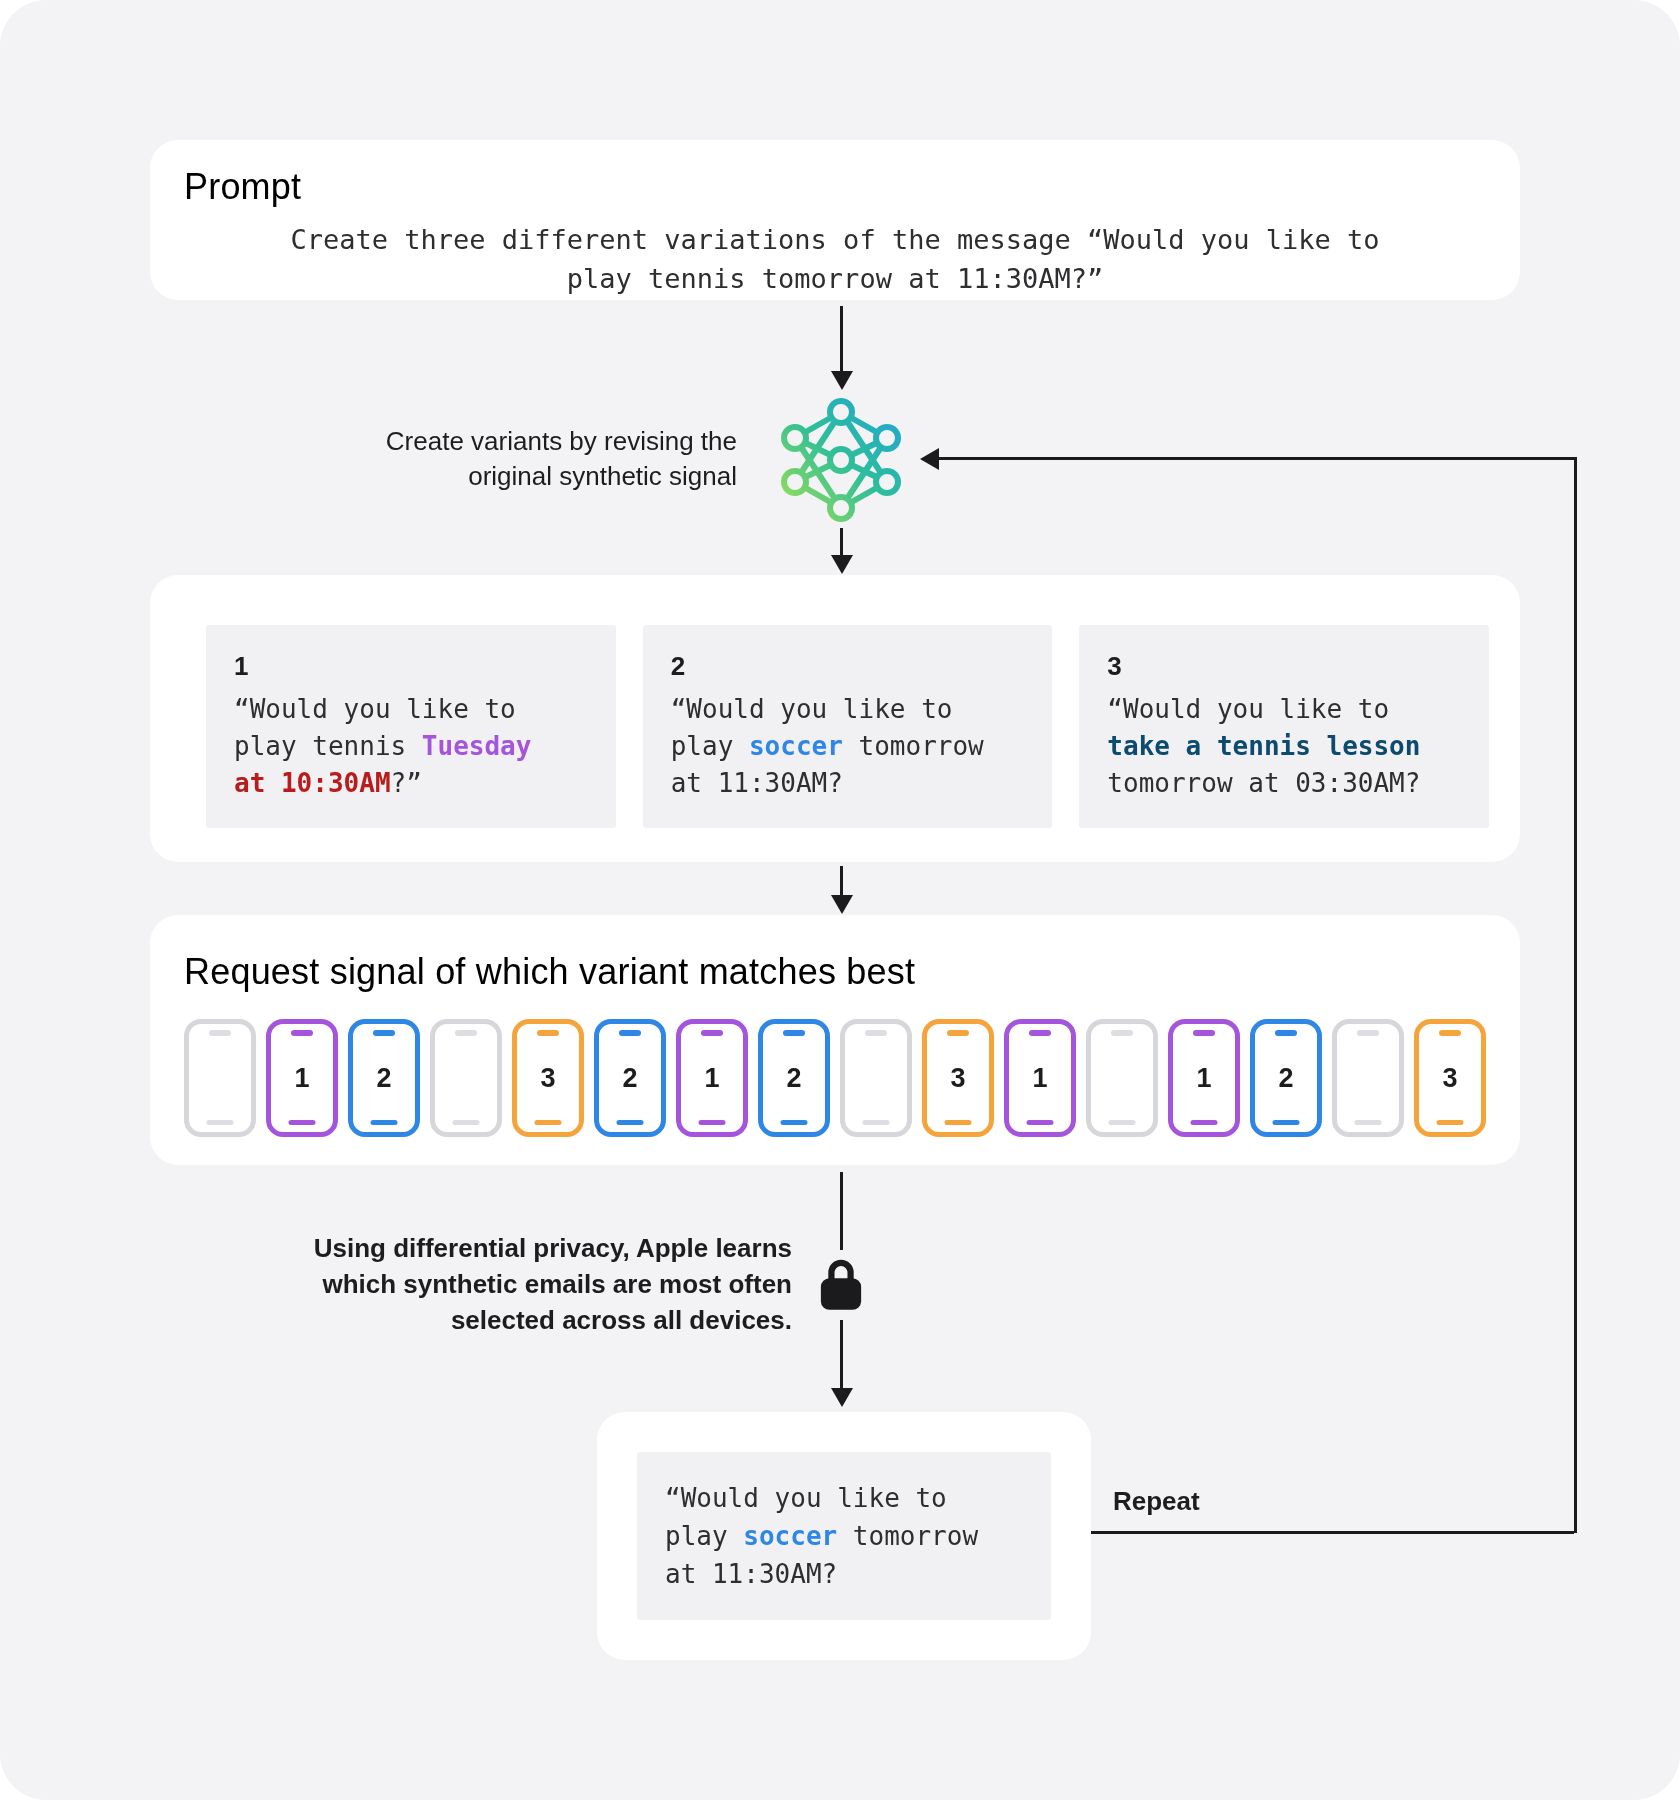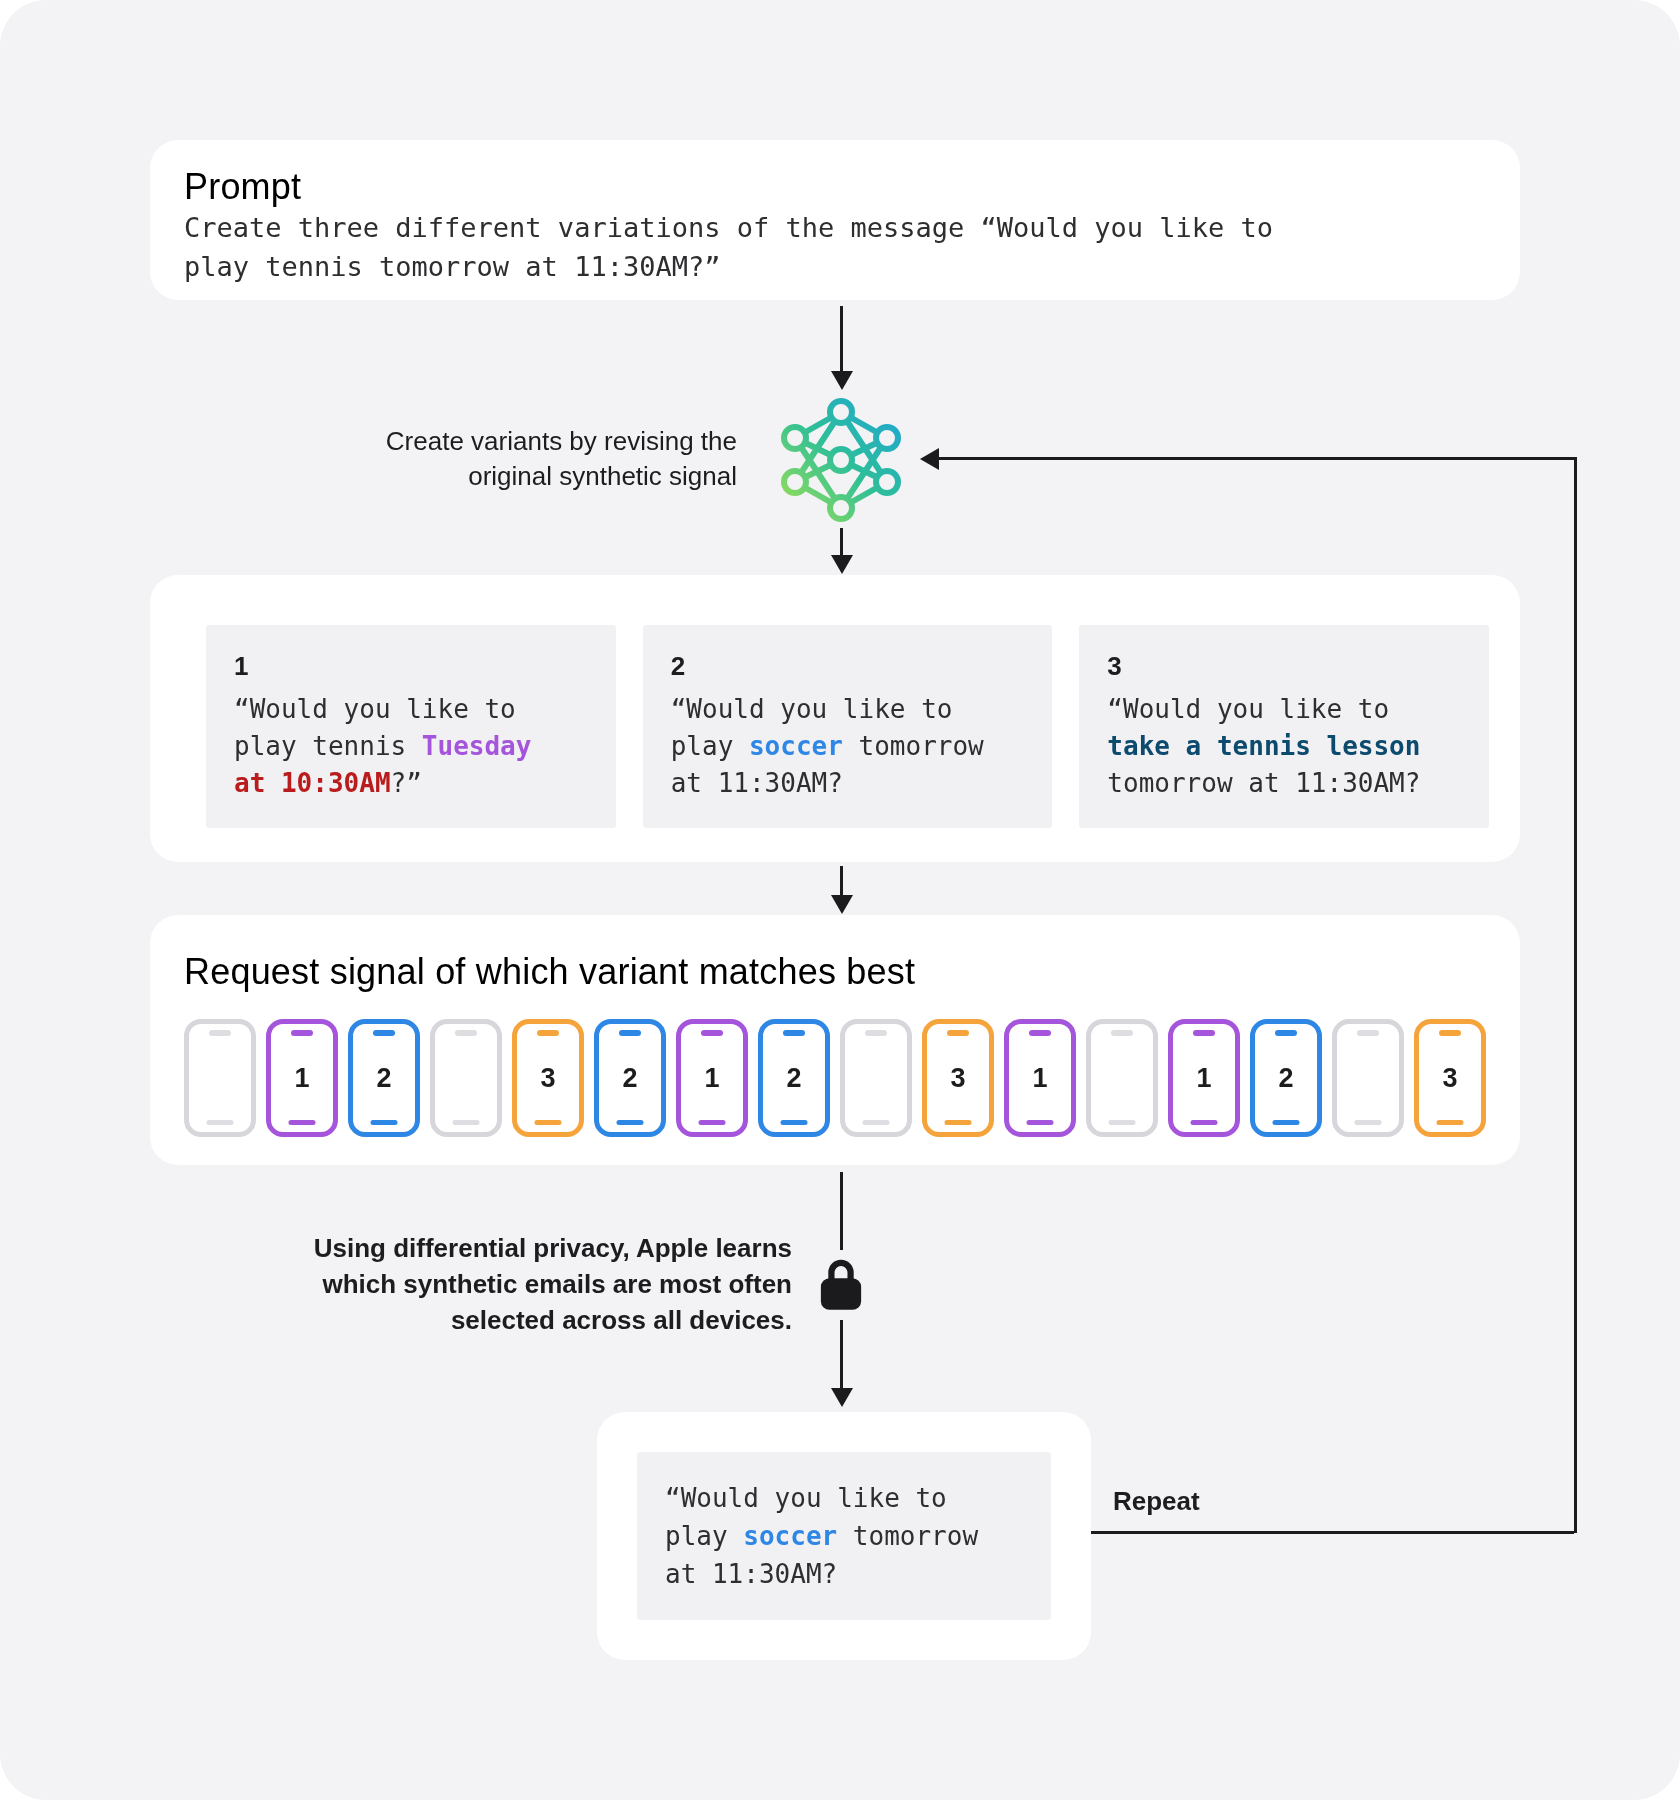--- a/index.html
+++ b/index.html
@@ -5,21 +5,21 @@
   html,body{margin:0;padding:0;background:#ffffff;}
   .canvas{
     position:relative;width:1680px;height:1800px;background:#ffffff;overflow:hidden;
     font-family:"Liberation Sans", sans-serif;color:#1d1d1f;
   }
   .panel{position:absolute;left:0;top:0;right:0;bottom:0;background:#f3f3f5;border-radius:46px;}
   .card{position:absolute;background:#ffffff;border-radius:28px;}
   .card-title{font-size:36px;font-weight:400;color:#000000;letter-spacing:.2px;}
   .mono{font-family:"DejaVu Sans Mono", monospace;color:#2e2e31;}
   .prompt-card{left:150px;top:140px;width:1370px;height:160px;padding:26px 34px;box-sizing:border-box;}
-  .prompt-card .mono-lines{font-size:27px;line-height:39px;}
+  .prompt-card .mono-lines{margin-top:12px;font-size:27px;line-height:39px;text-align:center;}
 
   
   .vline{position:absolute;width:3px;background:#1b1b1d;}
   .head-down{position:absolute;width:0;height:0;border-left:11px solid transparent;border-right:11px solid transparent;border-top:19px solid #1b1b1d;}
   .head-left{position:absolute;width:0;height:0;border-top:11px solid transparent;border-bottom:11px solid transparent;border-right:19px solid #1b1b1d;}
   .hline{position:absolute;height:0;border-top:3px solid #1b1b1d;}
   .vloop{position:absolute;width:0;border-left:3px solid #1b1b1d;}
 
   .nn-label{position:absolute;right:943px;top:424px;text-align:right;font-size:26px;font-weight:400;line-height:35px;}
   .nn-icon{position:absolute;left:779px;top:398px;}
@@ -123,21 +123,21 @@
           <div><span>“Would you like to</span></div>
           <div><span>play </span><span class="seg-b" style="color: rgb(46, 134, 229);">soccer</span><span> tomorrow</span></div>
           <div><span>at 11:30AM?</span></div>
         </div>
     </div>
     <div class="variant-box">
       <div class="variant-num">3</div>
       <div class="mono mono-lines">
           <div><span>“Would you like to</span></div>
           <div><span class="seg-b" style="color: #0c4a6e;">take a tennis lesson</span></div>
-          <div><span>tomorrow at 11:30AM?</span></div>
+          <div><span>tomorrow at 03:30AM?</span></div>
         </div>
     </div>
   </section>
 
   <div class="vline" style="left:840px;top:866px;height:30px;"></div>
   <div class="head-down" style="left:831px;top:895px;"></div>
 
   <section class="card signal-card">
     <div class="card-title">Request signal of which variant matches best</div>
     <div class="phones">

